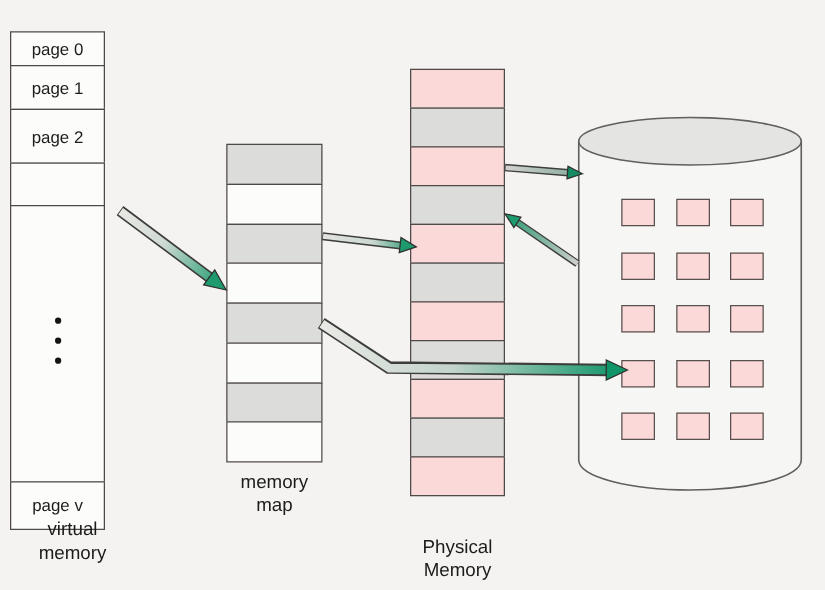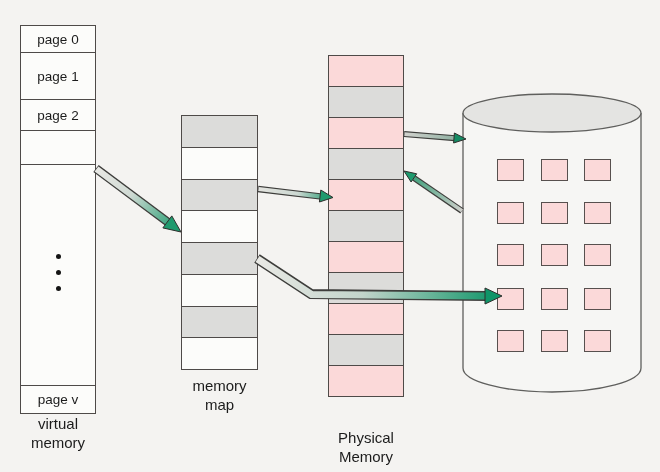--- a/index.html
+++ b/index.html
@@ -77,39 +77,39 @@
       <div class="disk-block" style="left: 540.5px; top: 244px;"></div>
       <div class="disk-block" style="left: 584px; top: 244px;"></div>
       <div class="disk-block" style="left: 497px; top: 287.5px;"></div>
       <div class="disk-block" style="left: 540.5px; top: 287.5px;"></div>
       <div class="disk-block" style="left: 584px; top: 287.5px;"></div>
       <div class="disk-block" style="left: 497px; top: 330px;"></div>
       <div class="disk-block" style="left: 540.5px; top: 330px;"></div>
       <div class="disk-block" style="left: 584px; top: 330px;"></div>
     </div>
 
-  <div class="column" id="vm-col" style="left:20px; top:25px; width:76px;">
+  <div class="column" id="vm-col" style="left:8px; top:25px; width:76px;">
       <div class="cell fill-white" style="height: 28px;">
         <span>page 0</span>
       </div>
-      <div class="cell fill-white" style="height: 48px;">
+      <div class="cell fill-white" style="height: 36px;">
         <span>page 1</span>
       </div>
-      <div class="cell fill-white" style="height: 32px;">
+      <div class="cell fill-white" style="height: 44px;">
         <span>page 2</span>
       </div>
       <div class="cell fill-white" style="height: 35px;"></div>
       <div class="cell fill-white" style="height: 222px;">
         <div class="dots">
           <div class="dot"></div>
           <div class="dot"></div>
           <div class="dot"></div>
         </div>
       </div>
-      <div class="cell fill-white" style="height: 29px;">
+      <div class="cell fill-white" style="height: 39px;">
         <span>page v</span>
       </div>
     </div>
   <div class="column" id="mm-col" style="left:181px; top:115px; width:77px; height:255px;">
       <div class="cell fill-gray" style="flex: 1 1 0%;"></div>
       <div class="cell fill-white" style="flex: 1 1 0%;"></div>
       <div class="cell fill-gray" style="flex: 1 1 0%;"></div>
       <div class="cell fill-white" style="flex: 1 1 0%;"></div>
       <div class="cell fill-gray" style="flex: 1 1 0%;"></div>
       <div class="cell fill-white" style="flex: 1 1 0%;"></div>

